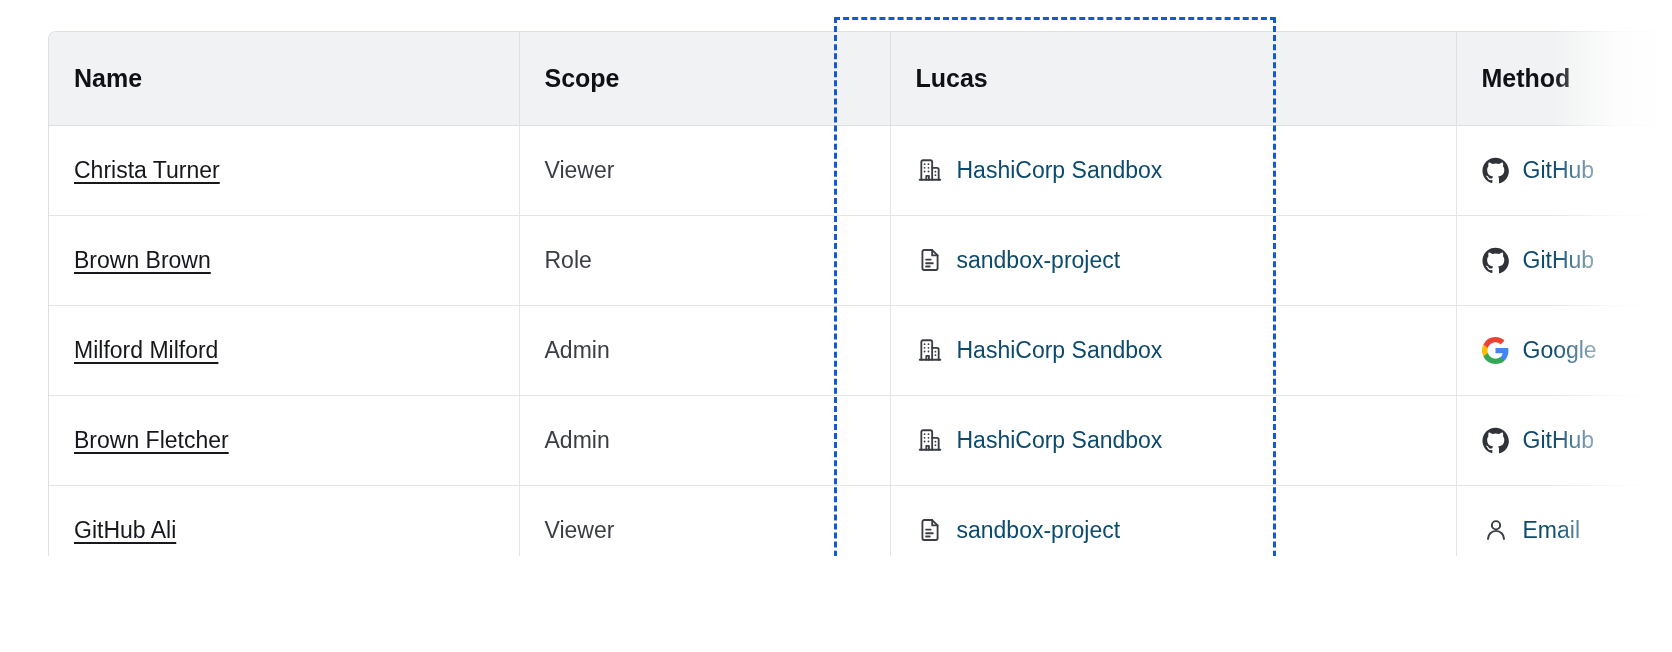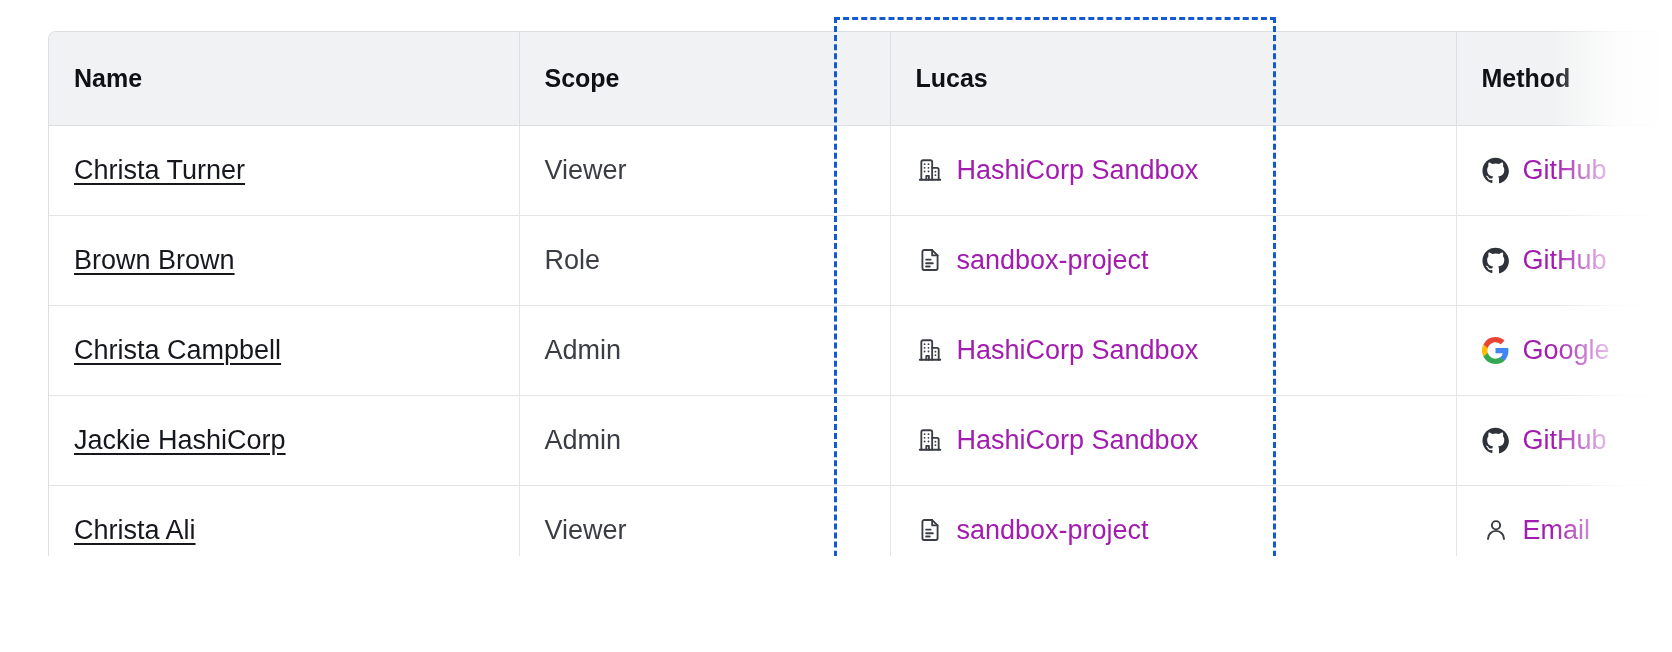--- a/index.html
+++ b/index.html
@@ -64,21 +64,21 @@
     white-space: nowrap;
   }
   thead th.last-col { border-right: none; }
 
   tbody td {
     height: 90px;
     padding: 0 0 0 25px;
     border-bottom: 1px solid #e3e5e8;
     border-right: 1px solid #e3e5e8;
     box-sizing: border-box;
-    font-size: 27px;
+    font-size: 23px;
     color: #3b3d45;
     white-space: nowrap;
     vertical-align: middle;
   }
   tbody td.last-col { border-right: none; }
 
   .name-link {
     color: #16181d;
     text-decoration: underline;
     text-underline-offset: 4px;
@@ -92,21 +92,21 @@
     gap: 13px;
   }
   .cell-inline .ic {
     display: inline-flex;
     align-items: center;
     justify-content: center;
     width: 28px;
     height: 28px;
     flex: 0 0 28px;
   }
-  .cell-inline .txt { color: #a21caf; }
+  .cell-inline .txt { color: #0c4a6e; }
 
   
   .edge-fade {
     position: absolute;
     top: 0;
     right: 0;
     width: 120px;
     height: 652px;
     pointer-events: none;
     background: linear-gradient(to right, rgba(255,255,255,0) 0%, rgba(255,255,255,0.85) 55%, #ffffff 100%);
@@ -200,21 +200,21 @@
                   <span class="ic">
                     <svg viewBox="0 0 24 24" width="27" height="27" fill="#2f3239">
                       <path d="M12 .6C5.6.6.4 5.8.4 12.2c0 5.1 3.3 9.5 8 11 .6.1.8-.2.8-.6v-2.1c-3.3.7-4-1.4-4-1.4-.5-1.3-1.3-1.7-1.3-1.7-1.1-.7.1-.7.1-.7 1.2.1 1.8 1.2 1.8 1.2 1 1.8 2.7 1.3 3.4 1 .1-.8.4-1.3.8-1.6-2.6-.3-5.4-1.3-5.4-5.9 0-1.3.5-2.4 1.2-3.2-.1-.3-.5-1.5.1-3.2 0 0 1-.3 3.3 1.2a11.4 11.4 0 0 1 6 0c2.3-1.5 3.3-1.2 3.3-1.2.6 1.7.2 2.9.1 3.2.8.8 1.2 1.9 1.2 3.2 0 4.6-2.8 5.6-5.5 5.9.4.4.8 1.1.8 2.2v3.3c0 .4.2.7.8.6 4.7-1.5 8-5.9 8-11C23.6 5.8 18.4.6 12 .6z"></path>
                     </svg>
                   </span>
                   <span class="txt">GitHub</span>
                 </span>
               </td>
             </tr>
             <tr>
-              <td><span class="name-link">Christa Campbell</span></td>
+              <td><span class="name-link">Milford Milford</span></td>
               <td><span>Admin</span></td>
               <td>
                 <span class="cell-inline">
                   <span class="ic">
                     <svg viewBox="0 0 24 24" width="26" height="26" fill="none" stroke="#3b3d45" stroke-width="1.7" stroke-linecap="round" stroke-linejoin="round">
                       <path d="M4 21V4.5A1.5 1.5 0 0 1 5.5 3h7A1.5 1.5 0 0 1 14 4.5V21"></path>
                       <path d="M14 10h4.5A1.5 1.5 0 0 1 20 11.5V21"></path>
                       <path d="M2.5 21h19"></path>
                       <path d="M7 6.6h.01M10.6 6.6h.01M7 10h.01M10.6 10h.01M7 13.4h.01M10.6 13.4h.01M17 13.5h.01M17 16.8h.01"></path>
                       <path d="M8.6 21v-3.6h2.4V21"></path>
@@ -231,21 +231,21 @@
                       <path fill="#34a853" d="M12 24c3.24 0 5.96-1.08 7.94-2.91l-3.86-3c-1.08.72-2.45 1.15-4.08 1.15-3.13 0-5.78-2.11-6.73-4.96H1.28v3.1A12 12 0 0 0 12 24z"></path>
                       <path fill="#fbbc05" d="M5.27 14.28a7.2 7.2 0 0 1 0-4.56v-3.1H1.28a12 12 0 0 0 0 10.76l3.99-3.1z"></path>
                       <path fill="#ea4335" d="M12 4.77c1.77 0 3.35.61 4.6 1.8l3.42-3.42C17.95 1.2 15.24 0 12 0A12 12 0 0 0 1.28 6.62l3.99 3.1C6.22 6.88 8.87 4.77 12 4.77z"></path>
                     </svg>
                   </span>
                   <span class="txt">Google</span>
                 </span>
               </td>
             </tr>
             <tr>
-              <td><span class="name-link">Jackie HashiCorp</span></td>
+              <td><span class="name-link">Brown Fletcher</span></td>
               <td><span>Admin</span></td>
               <td>
                 <span class="cell-inline">
                   <span class="ic">
                     <svg viewBox="0 0 24 24" width="26" height="26" fill="none" stroke="#3b3d45" stroke-width="1.7" stroke-linecap="round" stroke-linejoin="round">
                       <path d="M4 21V4.5A1.5 1.5 0 0 1 5.5 3h7A1.5 1.5 0 0 1 14 4.5V21"></path>
                       <path d="M14 10h4.5A1.5 1.5 0 0 1 20 11.5V21"></path>
                       <path d="M2.5 21h19"></path>
                       <path d="M7 6.6h.01M10.6 6.6h.01M7 10h.01M10.6 10h.01M7 13.4h.01M10.6 13.4h.01M17 13.5h.01M17 16.8h.01"></path>
                       <path d="M8.6 21v-3.6h2.4V21"></path>
@@ -259,21 +259,21 @@
                   <span class="ic">
                     <svg viewBox="0 0 24 24" width="27" height="27" fill="#2f3239">
                       <path d="M12 .6C5.6.6.4 5.8.4 12.2c0 5.1 3.3 9.5 8 11 .6.1.8-.2.8-.6v-2.1c-3.3.7-4-1.4-4-1.4-.5-1.3-1.3-1.7-1.3-1.7-1.1-.7.1-.7.1-.7 1.2.1 1.8 1.2 1.8 1.2 1 1.8 2.7 1.3 3.4 1 .1-.8.4-1.3.8-1.6-2.6-.3-5.4-1.3-5.4-5.9 0-1.3.5-2.4 1.2-3.2-.1-.3-.5-1.5.1-3.2 0 0 1-.3 3.3 1.2a11.4 11.4 0 0 1 6 0c2.3-1.5 3.3-1.2 3.3-1.2.6 1.7.2 2.9.1 3.2.8.8 1.2 1.9 1.2 3.2 0 4.6-2.8 5.6-5.5 5.9.4.4.8 1.1.8 2.2v3.3c0 .4.2.7.8.6 4.7-1.5 8-5.9 8-11C23.6 5.8 18.4.6 12 .6z"></path>
                     </svg>
                   </span>
                   <span class="txt">GitHub</span>
                 </span>
               </td>
             </tr>
             <tr>
-              <td><span class="name-link">Christa Ali</span></td>
+              <td><span class="name-link">GitHub Ali</span></td>
               <td><span>Viewer</span></td>
               <td>
                 <span class="cell-inline">
                   <span class="ic">
                     <svg viewBox="0 0 24 24" width="26" height="26" fill="none" stroke="#3b3d45" stroke-width="1.7" stroke-linecap="round" stroke-linejoin="round">
                       <path d="M14 2.8H6.6A1.6 1.6 0 0 0 5 4.4v15.2a1.6 1.6 0 0 0 1.6 1.6h10.8a1.6 1.6 0 0 0 1.6-1.6V7.8z"></path>
                       <path d="M14 2.8V7.8h5"></path>
                       <path d="M8.4 11.6h4.2M8.4 15h6.2M8.4 18h3.4"></path>
                     </svg>
                   </span>

